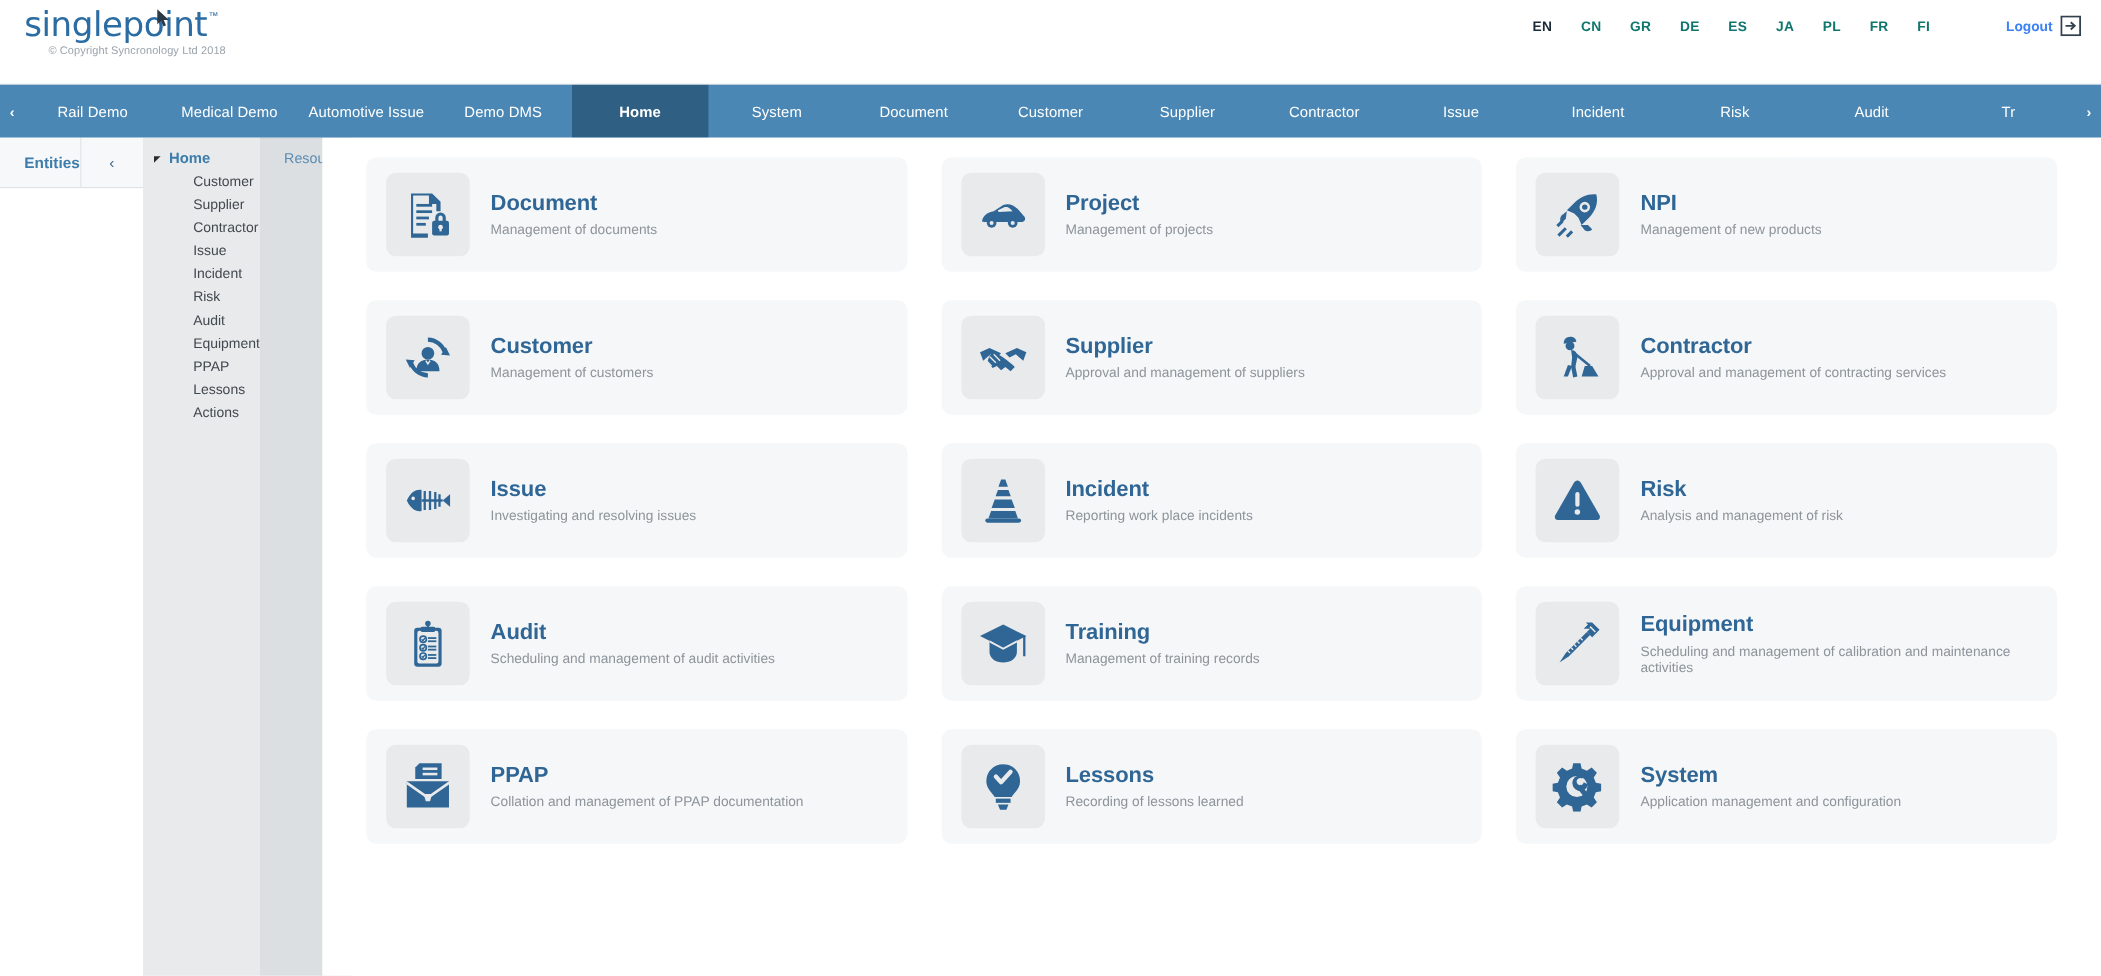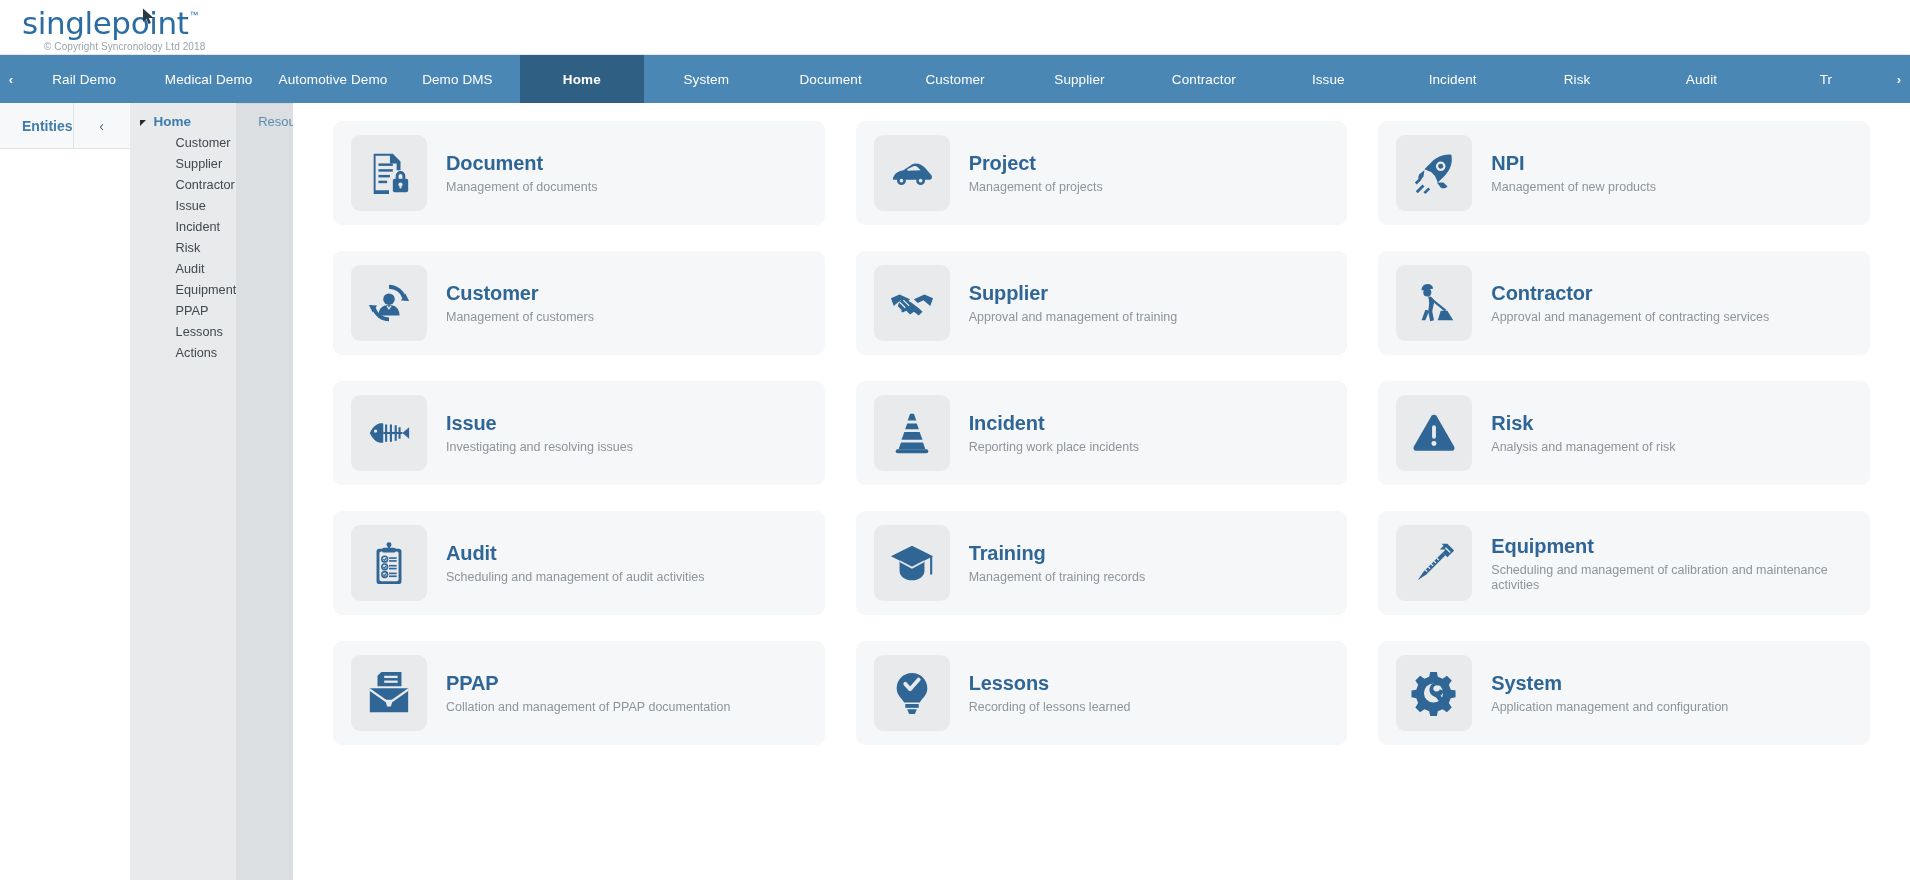--- a/index.html
+++ b/index.html
@@ -9,27 +9,26 @@
     height: 887px;
     overflow: hidden;
     background: #ffffff;
     font-family: "Liberation Sans", sans-serif;
     -webkit-font-smoothing: antialiased;
   }
 
   
   .topbar {
     position: relative;
-    height: 55px;
+    height: 77px;
     background: #ffffff;
     border-bottom: 1px solid #e3e6e8;
     display: flex;
     align-items: flex-start;
     justify-content: space-between;
-    flex-direction: column;
   }
   .brand { padding: 6px 0 0 22px; }
   .logo-wrap { position: relative; display: inline-block; }
   .logo-text {
     font-size: 31px;
     letter-spacing: -0.4px;
     color: #2b6ca3;
     font-weight: 400;
     font-family: "DejaVu Sans", sans-serif;
     line-height: 34px;
@@ -291,21 +290,21 @@
       </svg>
     </div>
   </div>
 </div>
 
 <div class="navbar">
   <div class="nav-arrow">‹</div>
   <div class="nav-items">
     <div class="nav-item">Rail Demo</div>
     <div class="nav-item">Medical Demo</div>
-    <div class="nav-item">Automotive Demo</div>
+    <div class="nav-item">Automotive Issue</div>
     <div class="nav-item">Demo DMS</div>
     <div class="nav-item active">Home</div>
     <div class="nav-item">System</div>
     <div class="nav-item">Document</div>
     <div class="nav-item">Customer</div>
     <div class="nav-item">Supplier</div>
     <div class="nav-item">Contractor</div>
     <div class="nav-item">Issue</div>
     <div class="nav-item">Incident</div>
     <div class="nav-item">Risk</div>
@@ -427,21 +426,21 @@
         <div class="card-icon">
           <svg viewBox="0 0 48 48">
             <path d="M2 19 L11 15 L22 20 L18 24 L12 21 L5 27 Z" fill="#2f6695"></path>
             <path d="M46 19 L37 15 L26 20 L30 24 L36 21 L43 27 Z" fill="#2f6695"></path>
             <path d="M11 22 C16 18 21 22 24 24 C28 27 32 30 35 33 L31 37 L26 33 L22 36 L18 32 L14 34 L9 28 Z" fill="#2f6695"></path>
             <path d="M7 26 L13 32 M11 23 L17 29 M15 21 L21 27" stroke="#e9eaec" stroke-width="1.3"></path>
           </svg>
         </div>
         <div class="card-body">
           <div class="card-title">Supplier</div>
-          <div class="card-sub">Approval and management of training</div>
+          <div class="card-sub">Approval and management of suppliers</div>
         </div>
       </div>
 
       <div class="card">
         <div class="card-icon">
           <svg viewBox="0 0 48 48">
             <path d="M14 5 C18 3 23 5 23 9 L11 11 C11 8 12 6 14 5 Z" fill="#2f6695"></path>
             <circle cx="17" cy="13" r="4.2" fill="#2f6695"></circle>
             <path d="M18 17 C22 17 24 20 24 24 L22 33 L18 33 L19 24 Z" fill="#2f6695"></path>
             <path d="M19 32 L15 42 L11 42 L15 31 Z" fill="#2f6695"></path>

